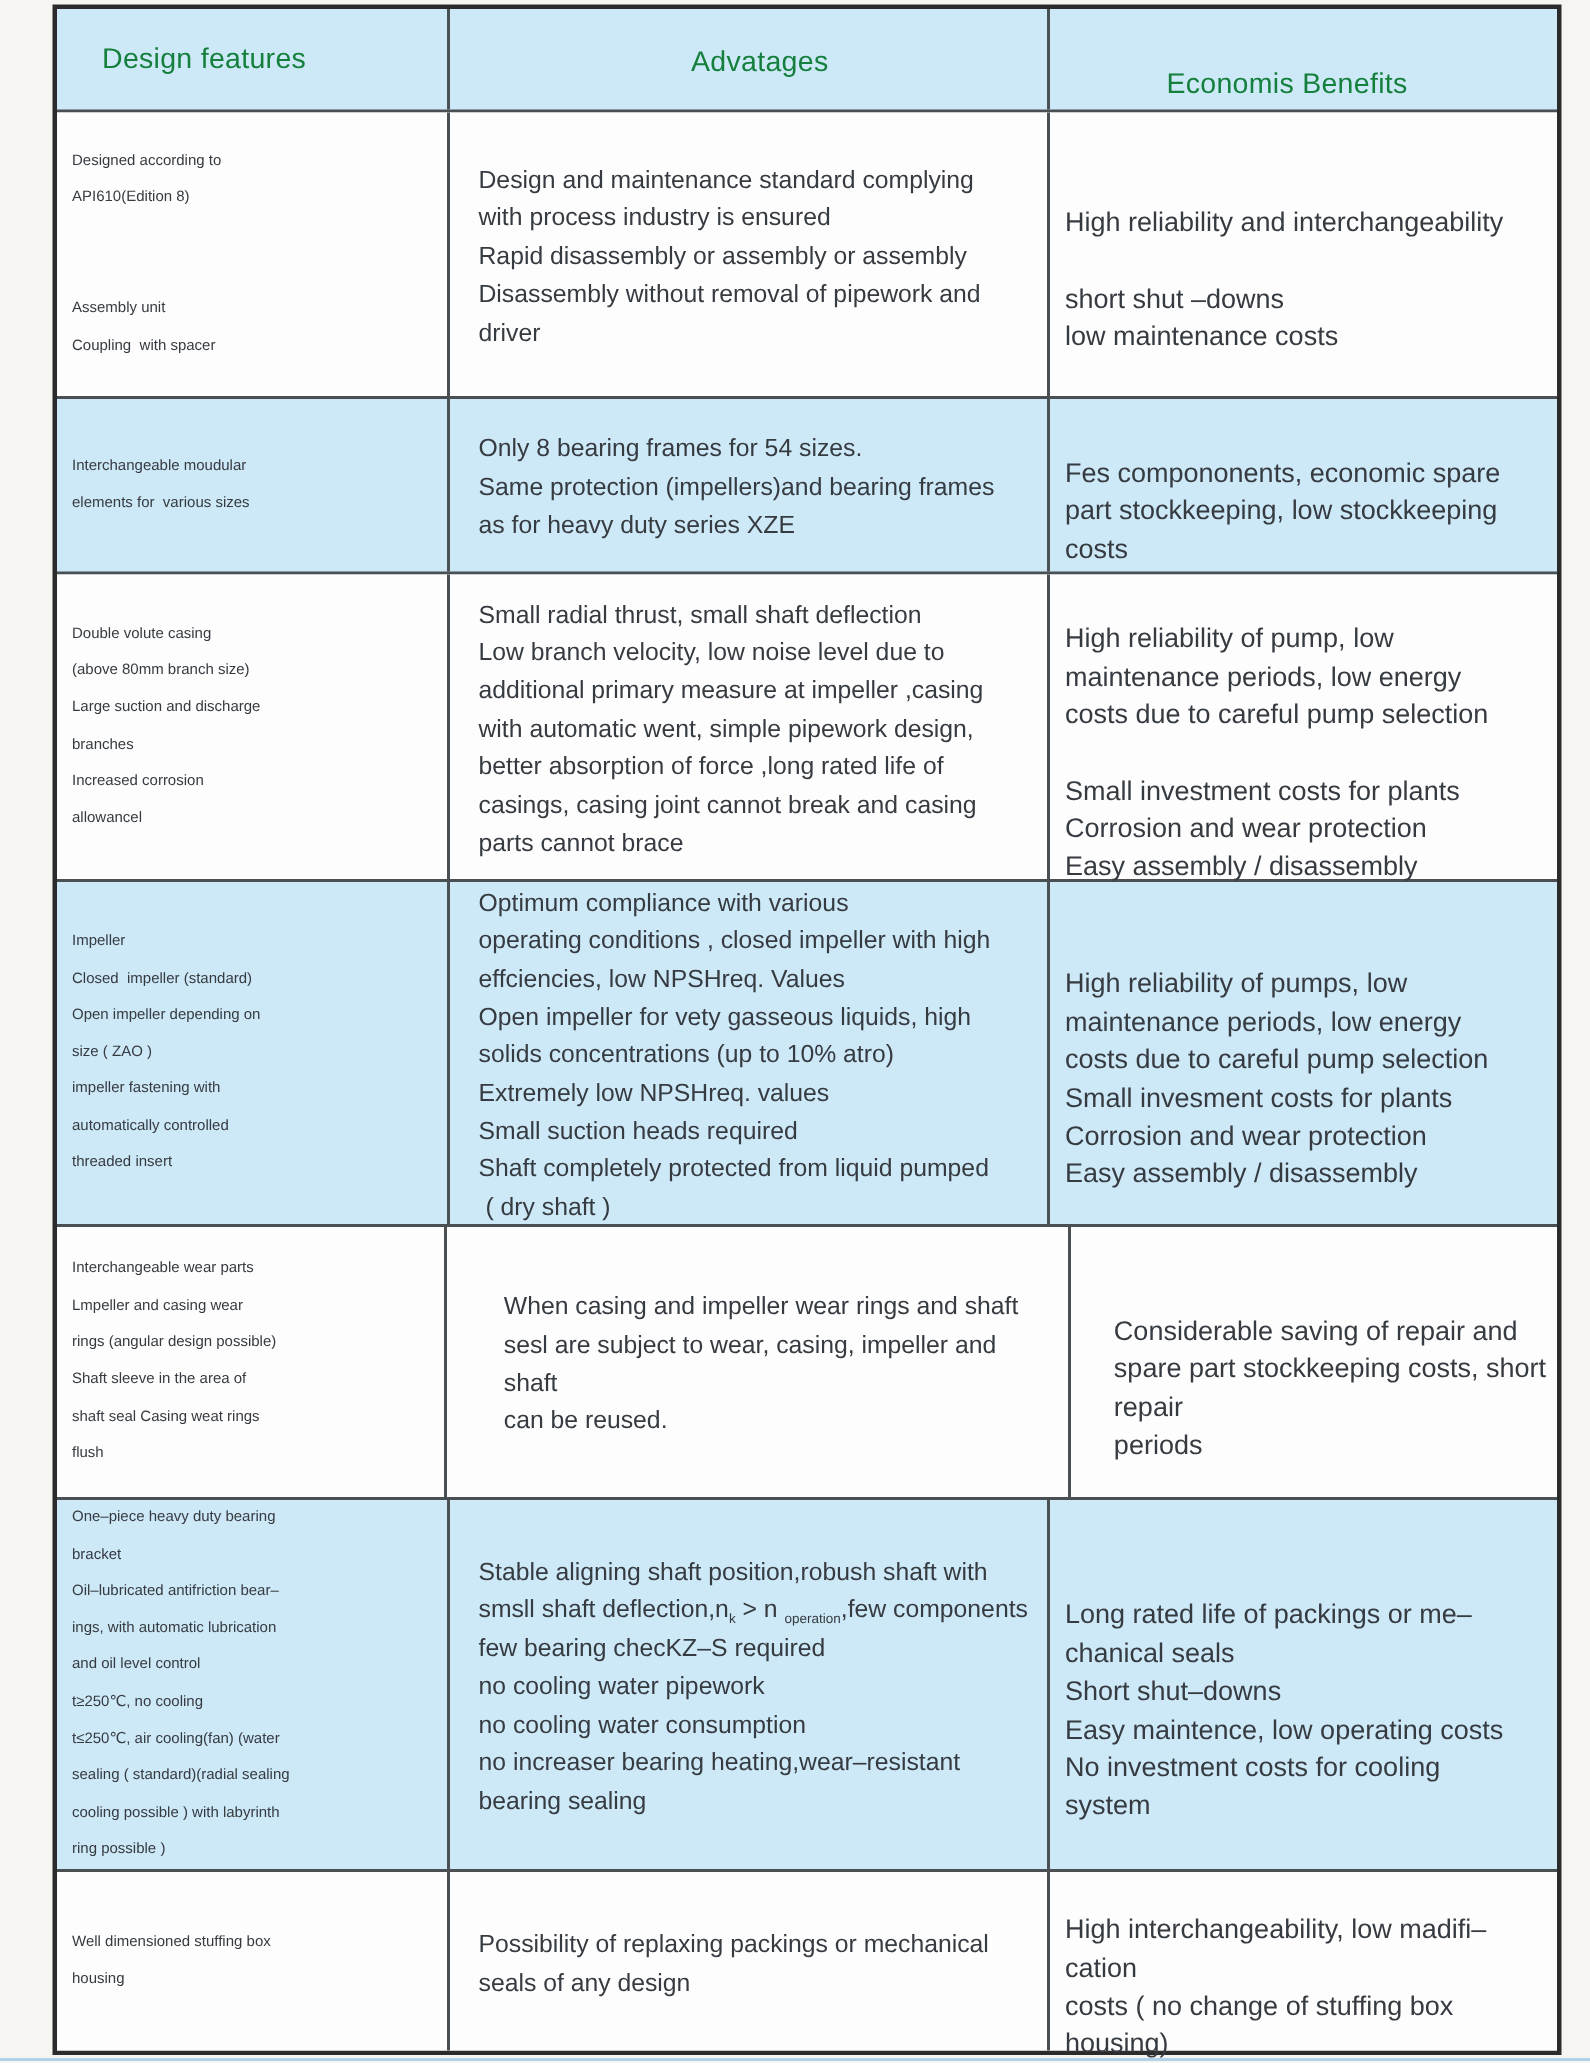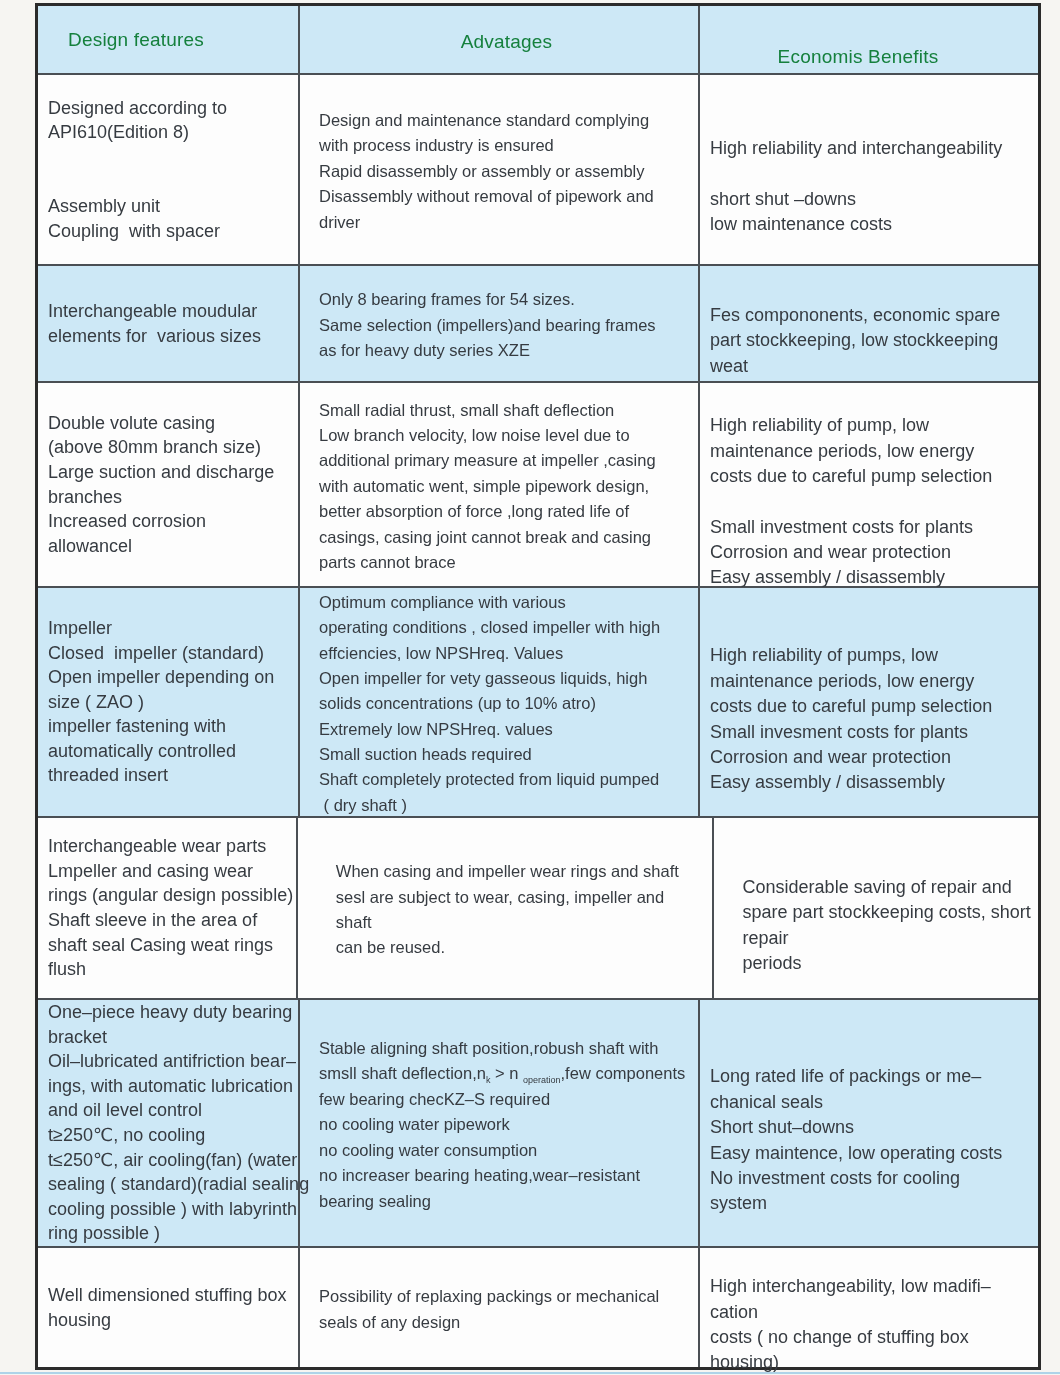--- a/index.html
+++ b/index.html
@@ -42,21 +42,21 @@
     letter-spacing: 0.2px;
   }
   .head.c2, .head.c3 { text-align: center; }
   .head.c1 { padding-left: 30px; text-align: left; }
   .ln {
     white-space: pre;
     font-size: 16.5px;
     line-height: 25.4px;
     min-height: 25.4px;
   }
-  .c1 .ln { font-size: 18px; line-height: 24.6px; min-height: 24.6px; }
+  .c1 .ln { font-size: 10px; line-height: 24.6px; min-height: 24.6px; }
   .c3 .ln { font-size: 18px; }
   .ln sub { font-size: 9px; line-height: 1; }
   .bottom-line {
     position: absolute;
     left: 0;
     right: 0;
     bottom: 1px;
     height: 2px;
     background: #aed3e8;
   }
@@ -94,27 +94,27 @@
           <p class="ln">low maintenance costs</p>
         </div>
       </div>
       <div class="row blue" style="height: 117px;">
         <div class="cell c1">
           <p class="ln">Interchangeable moudular</p>
           <p class="ln">elements for  various sizes</p>
         </div>
         <div class="cell c2">
           <p class="ln">Only 8 bearing frames for 54 sizes.</p>
-          <p class="ln">Same selection (impellers)and bearing frames</p>
+          <p class="ln">Same protection (impellers)and bearing frames</p>
           <p class="ln">as for heavy duty series XZE</p>
         </div>
         <div class="cell c3">
           <p class="ln">Fes compononents, economic spare</p>
           <p class="ln">part stockkeeping, low stockkeeping</p>
-          <p class="ln">weat</p>
+          <p class="ln">costs</p>
         </div>
       </div>
       <div class="row white" style="height: 205px;">
         <div class="cell c1">
           <p class="ln">Double volute casing</p>
           <p class="ln">(above 80mm branch size)</p>
           <p class="ln">Large suction and discharge</p>
           <p class="ln">branches</p>
           <p class="ln">Increased corrosion</p>
           <p class="ln">allowancel</p>

